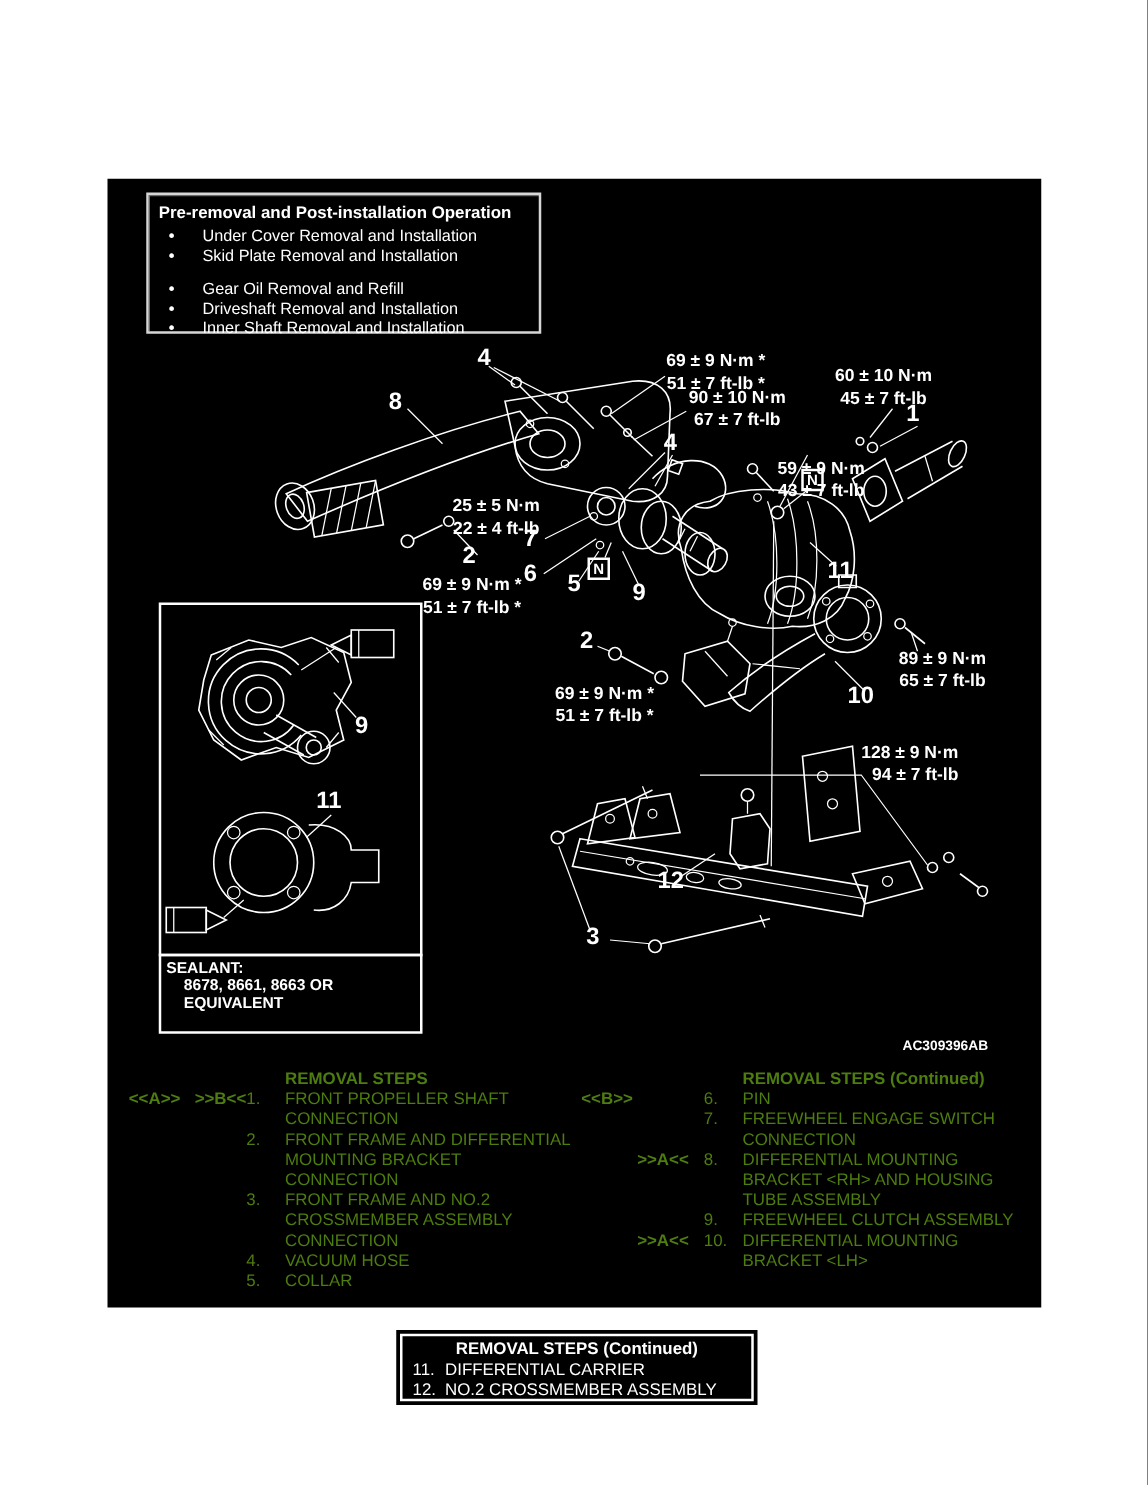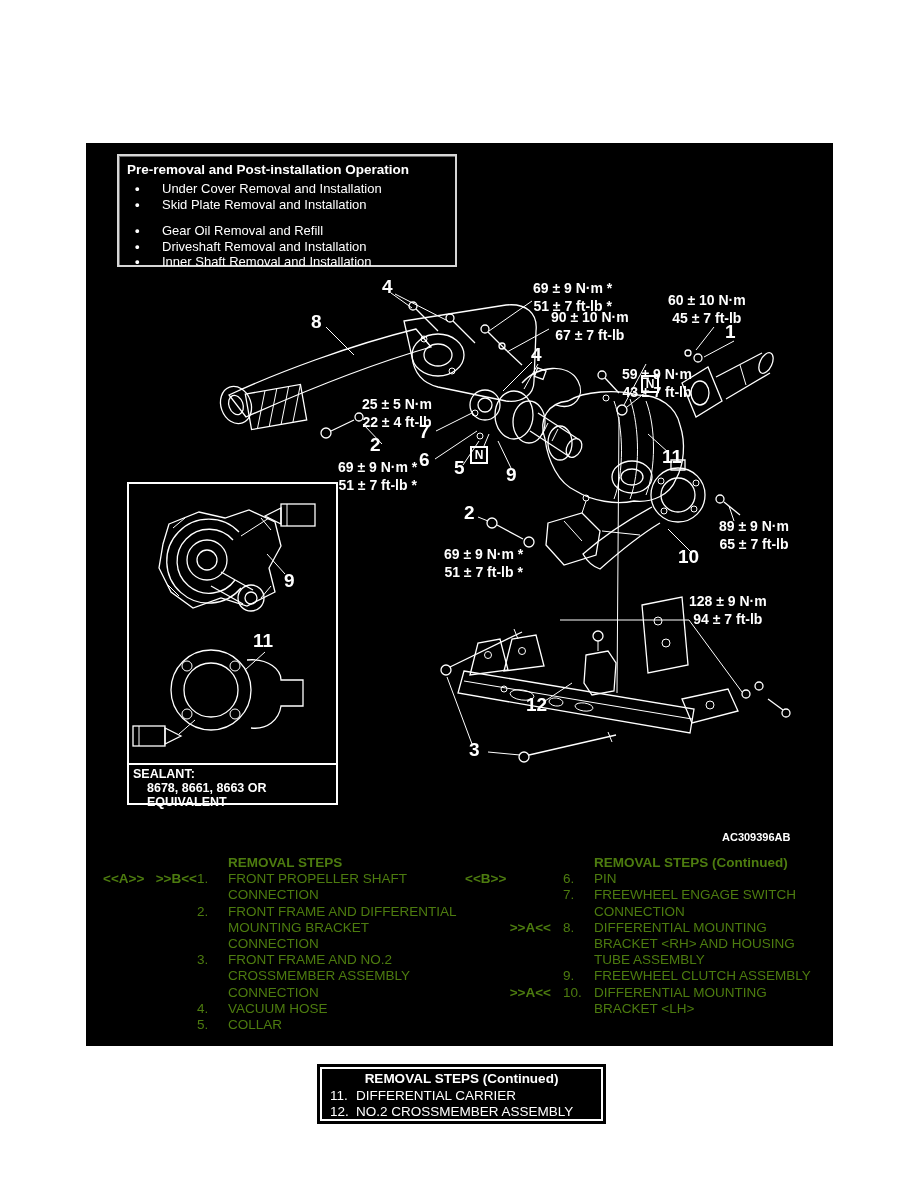--- a/index.html
+++ b/index.html
@@ -11,21 +11,21 @@
     position: relative;
     overflow: hidden;
   }
   .panel {
     position: absolute; left: 86px; top: 143px;
     width: 747px; height: 903px;
     background: #000; color: #fff;
   }
   
   .preop {
-    position: absolute; left: 31px; top: 11px; width: 340px; height: 113px;
+    position: absolute; left: 31px; top: 11px; width: 316px; height: 113px;
     border: 2px solid #d6d6d6;
     box-shadow: inset 1px 1px 0 #6a6a6a;
     padding: 6px 8px;
   }
   .preop-title { font-size: 13.5px; font-weight: bold; margin-bottom: 4px; }
   .preop-item { font-size: 13px; line-height: 15.5px; padding-left: 35px; position: relative; }
   .preop-item::before { content: "\2022"; position: absolute; left: 8px; font-weight: bold; }
   .group-gap { height: 11px; }
   
   svg.art { position: absolute; left:0; top:0; width: 747px; height: 903px; }
@@ -45,21 +45,21 @@
     font-size: 12px; font-weight: bold;
     display:flex; align-items:center; justify-content:center;
   }
   
   .inset {
     position: absolute; left: 41px; top: 339px; width: 211px; height: 283px;
     border: 2px solid #fff;
   }
   .inset-label { position:absolute; font-size:19px; font-weight:bold; color:#fff; }
   .sealant {
-    position: absolute; left: 41px; top: 620px; width: 211px; height: 42px;
+    position: absolute; left: 41px; top: 620px; width: 211px; height: 64px;
     border: 2px solid #fff;
     font-size: 12.5px; font-weight: bold; line-height: 14px;
     padding: 2px 4px;
   }
   .sealant .ind { padding-left: 14px; }
   .figcode { position: absolute; left: 636px; top: 688px; font-size: 11px; font-weight: bold; }
   
   .steps { position: absolute; top: 712px; font-size: 13.5px; line-height: 16.2px; color:#4d7c0f; }
   .steps-left  { left: 14px;  width: 364px; padding-left: 3px; }
   .steps-right { left: 379px; width: 366px; }
@@ -270,21 +270,21 @@
       <div>51 ± 7 ft-lb *</div>
     </div>
   <div class="callout" style="left:358px;top:402px;">
       <div>69 ± 9 N·m *</div>
       <div>51 ± 7 ft-lb *</div>
     </div>
   <div class="callout" style="left:633px;top:374px;">
       <div>89 ± 9 N·m</div>
       <div>65 ± 7 ft-lb</div>
     </div>
-  <div class="callout" style="left:603px;top:449px;">
+  <div class="callout" style="left:603px;top:449px;text-align:right;">
       <div>128 ± 9 N·m</div>
       <div>94 ± 7 ft-lb</div>
     </div>
 
   <div class="plabel" style="left:296px;top:133px;">4</div>
   <div class="plabel" style="left:225px;top:168px;">8</div>
   <div class="plabel" style="left:445px;top:201px;">4</div>
   <div class="plabel" style="left:639px;top:178px;">1</div>
   <div class="plabel" style="left:284px;top:291px;">2</div>
   <div class="plabel" style="left:333px;top:278px;">7</div>

